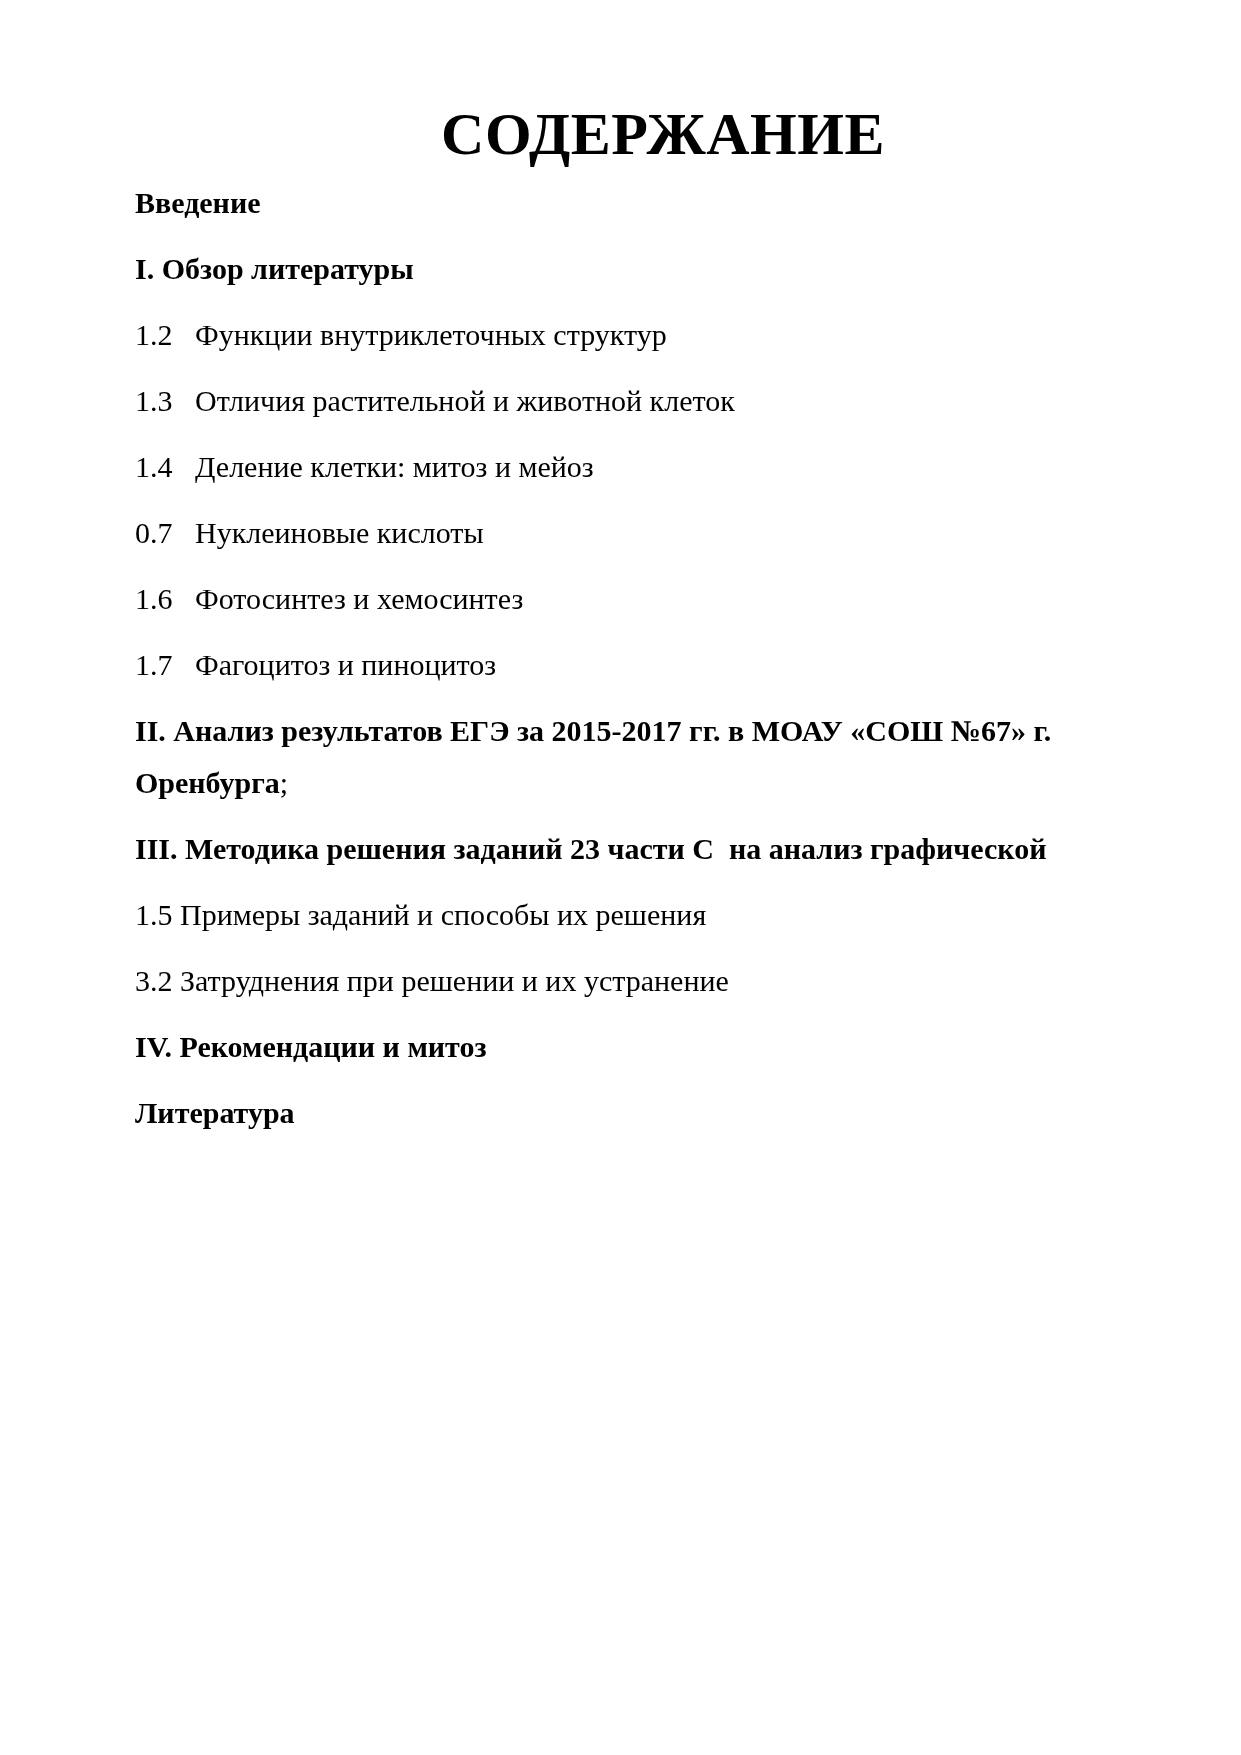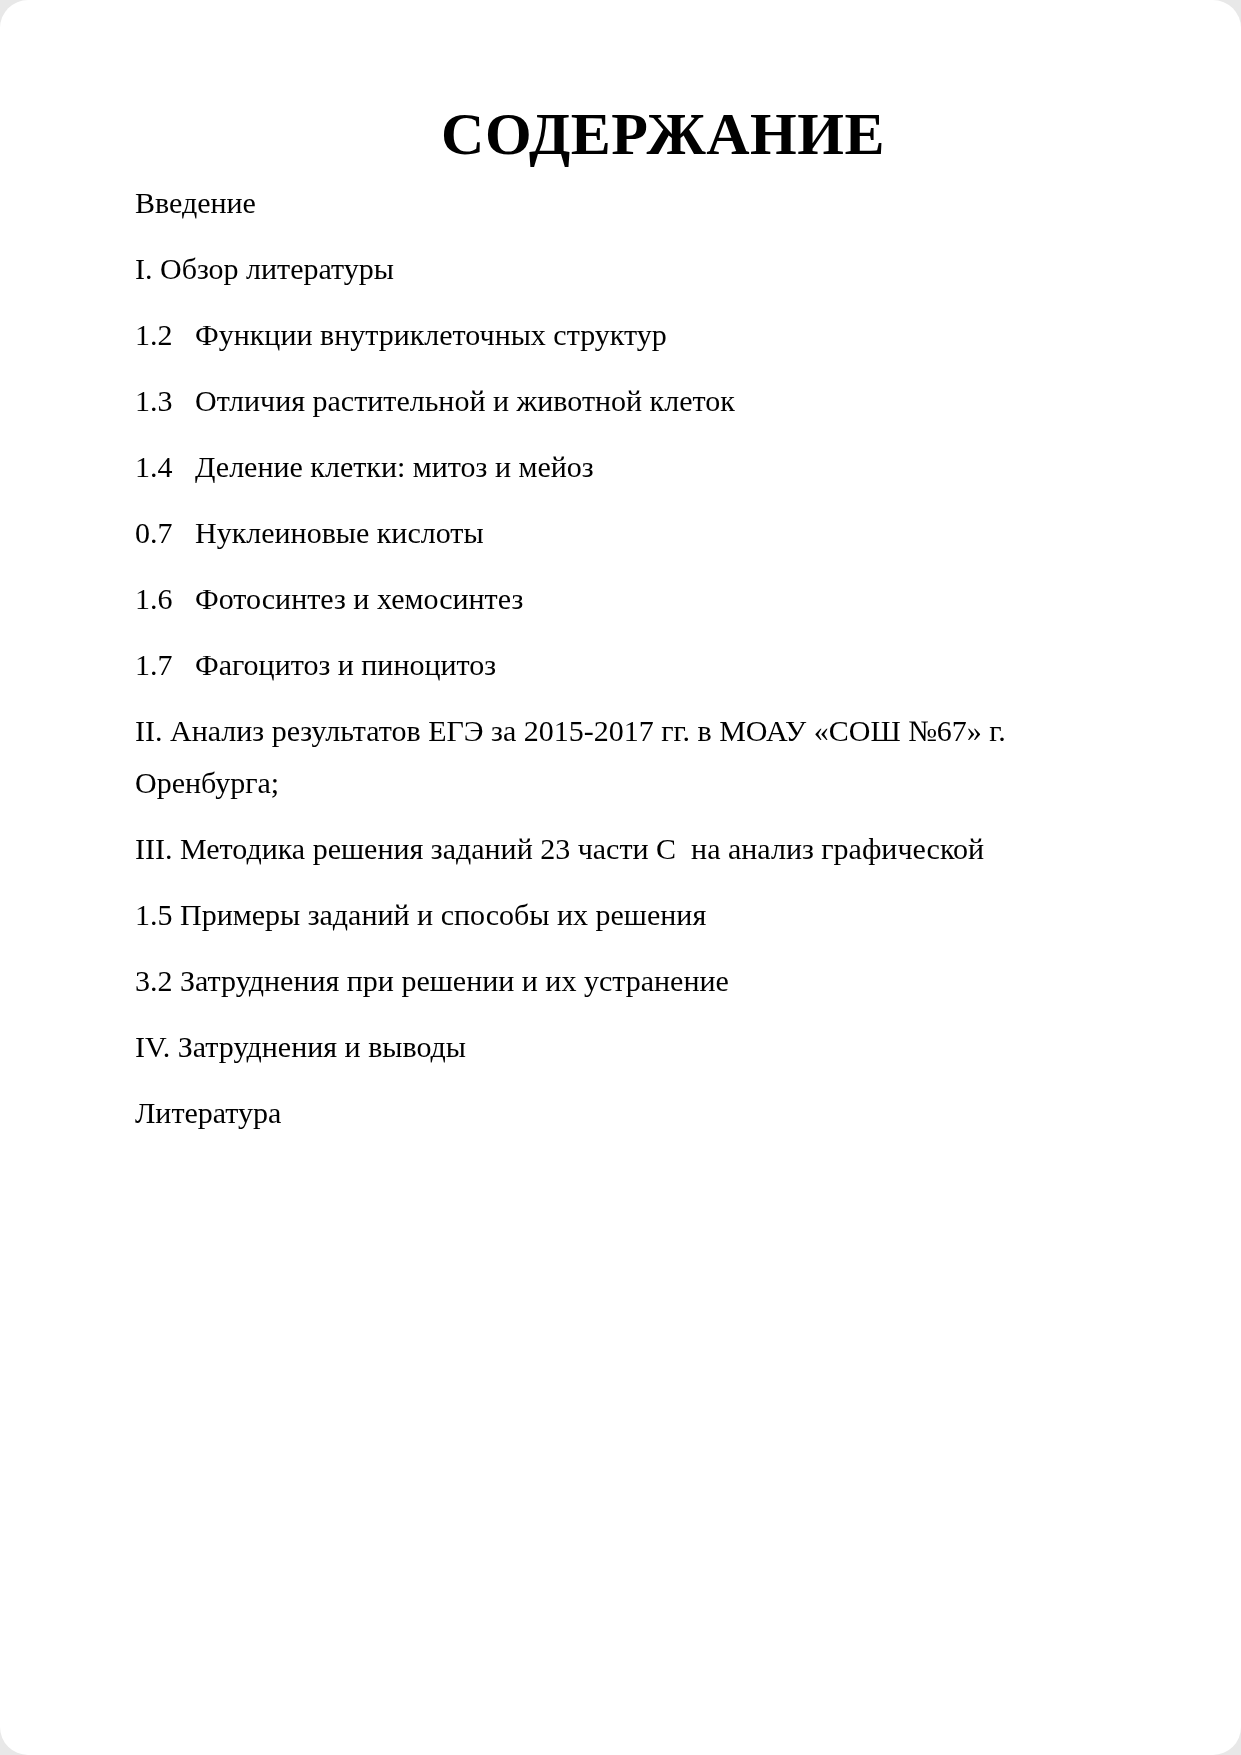--- a/index.html
+++ b/index.html
@@ -8,37 +8,36 @@
     position: relative;
     width: 1241px;
     height: 1755px;
     margin: 0 auto;
     background: #ffffff;
     color: #000000;
     font-family: "Liberation Serif", "DejaVu Serif", serif;
     font-size: 30px;
     padding: 108px 50px 0 135px;
     overflow: hidden;
-    border-radius: 28px;
   }
   .title {
     font-weight: bold;
     text-align: center;
     line-height: 52px;
     margin-bottom: 17px;
     letter-spacing: 0.5px;
   }
   .toc-entry {
     margin-bottom: 14px;
   }
   .toc-line {
     line-height: 52px;
     white-space: pre-wrap;
   }
-  .seg-bold { font-weight: normal; }
+  .seg-bold { font-weight: bold; }
   .seg-regular { font-weight: normal; }
 </style>
 </head>
 <body>
 
 <div class="page">
   <h1 class="title">СОДЕРЖАНИЕ</h1>
   <div id="toc">
       <div class="toc-entry">
         <div class="toc-line"><span class="seg-bold">Введение</span></div>
@@ -71,19 +70,19 @@
       <div class="toc-entry">
         <div class="toc-line"><span class="seg-bold">III. Методика решения заданий 23 части С  на анализ графической</span></div>
       </div>
       <div class="toc-entry">
         <div class="toc-line"><span class="seg-regular">1.5 Примеры заданий и способы их решения</span></div>
       </div>
       <div class="toc-entry">
         <div class="toc-line"><span class="seg-regular">3.2 Затруднения при решении и их устранение</span></div>
       </div>
       <div class="toc-entry">
-        <div class="toc-line"><span class="seg-bold">IV. Затруднения и выводы</span></div>
+        <div class="toc-line"><span class="seg-bold">IV. Рекомендации и митоз</span></div>
       </div>
       <div class="toc-entry">
         <div class="toc-line"><span class="seg-bold">Литература</span></div>
       </div>
     </div>
 </div>
 
 </body></html>

